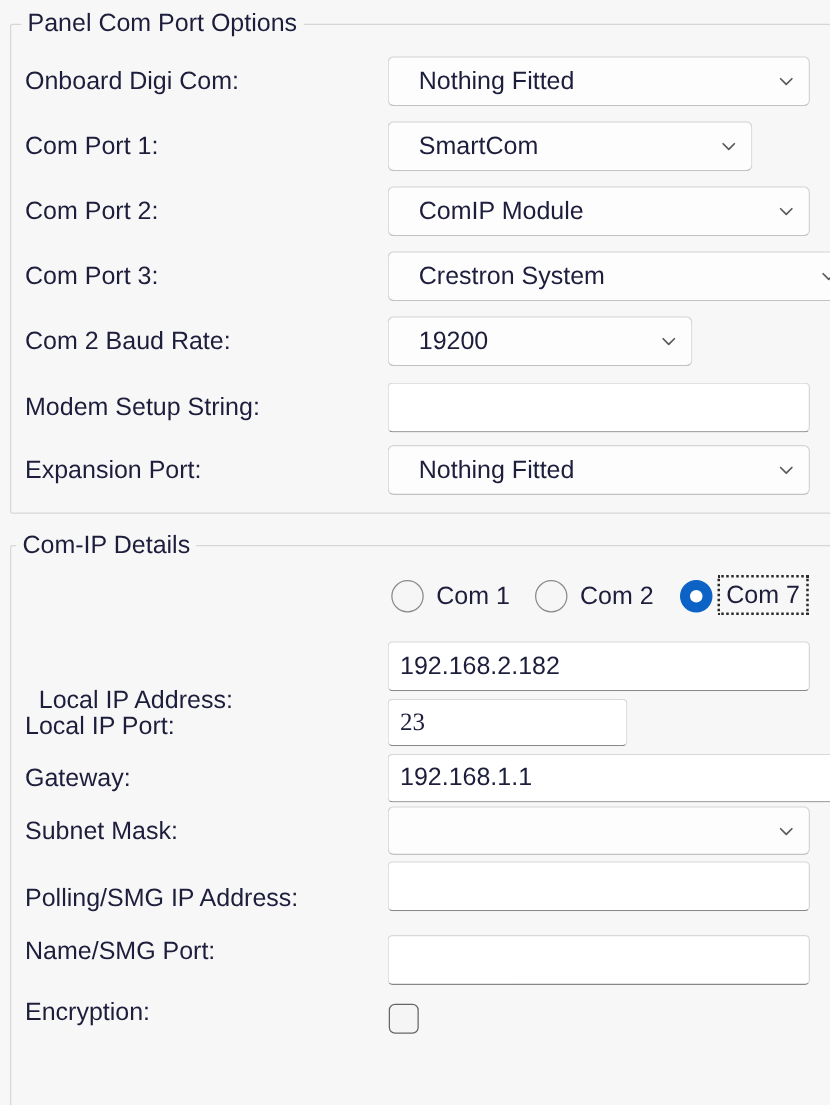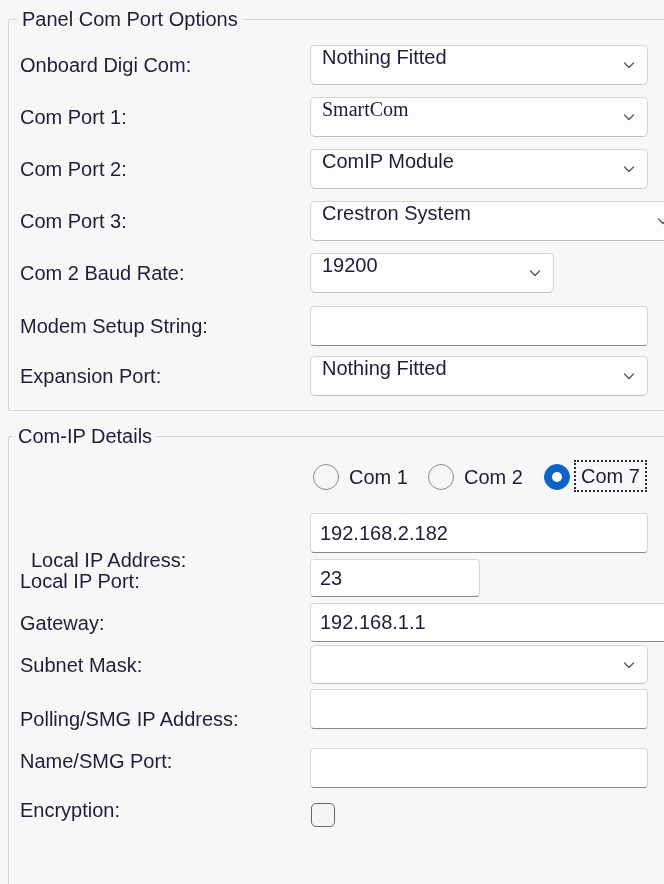--- a/index.html
+++ b/index.html
@@ -30,27 +30,27 @@
   .row-label {
     position:absolute;
     left:20px;
     font-size:20px;
     line-height:26px;
     white-space:nowrap;
   }
 
   .combo {
     position:absolute;
-    display:flex; 
+    display:flex; align-items:center;
     height:40px;
     background:#fdfdfd;
     border:1px solid #d5d5d5;
     border-bottom-color:#c2c2c2;
     border-radius:5px;
-    padding:0 34px 0 11px;
+    padding:0 34px 0 24px;
     cursor:default;
   }
   .combo-text { font-size:20px; white-space:nowrap; overflow:hidden; }
   .chev {
     position:absolute; right:10px; top:50%;
     transform:translateY(-50%);
     display:flex; align-items:center;
   }
 
   .tinput {
@@ -119,21 +119,21 @@
   <div class="combo" style="left:310px; top:45px; width:338px;">
     <span class="combo-text">Nothing Fitted</span>
     <span class="chev">
       <svg width="16" height="16" viewBox="0 0 16 16">
           <path d="M3.5 6l4.5 4.5L12.5 6" fill="none" stroke="#5b5b5b" stroke-width="1.4" stroke-linecap="round" stroke-linejoin="round"></path>
         </svg>
     </span>
   </div>
 
   <label class="row-label" style="top:104px;">Com Port 1:</label>
-  <div class="combo" style="left:310px; top:97px; width:338px;font-family:Liberation Serif, serif;">
+  <div class="combo" style="left:310px; top:97px; width:292px;">
     <span class="combo-text">SmartCom</span>
     <span class="chev">
       <svg width="16" height="16" viewBox="0 0 16 16">
           <path d="M3.5 6l4.5 4.5L12.5 6" fill="none" stroke="#5b5b5b" stroke-width="1.4" stroke-linecap="round" stroke-linejoin="round"></path>
         </svg>
     </span>
   </div>
 
   <label class="row-label" style="top:156px;">Com Port 2:</label>
   <div class="combo" style="left:310px; top:149px; width:338px;">
@@ -188,21 +188,21 @@
   <div class="radio" style="left:428px; top:464px;"></div>
   <span class="radio-label" style="left:464px; top:464px;">Com 2</span>
 
   <div class="radio selected" style="left:544px; top:464px;"></div>
   <span class="radio-label focus" style="left:576px; top:462px;">Com 7</span>
 
   <label class="row-label" style="top:547px;margin-left:11px;">Local IP Address:</label>
   <input type="text" class="tinput" style="left: 310px; top: 513px; width: 338px;" value="192.168.2.182">
 
   <label class="row-label" style="top:568px;">Local IP Port:</label>
-  <input type="text" class="tinput" style="left: 310px; top: 559px; width: 170px; height: 38px;" value="23">
+  <input type="text" class="tinput" style="left: 310px; top: 559px; width: 192px; height: 38px; font-family: Liberation Serif, serif;" value="23">
 
   <label class="row-label" style="top:610px;">Gateway:</label>
   <input type="text" class="tinput" style="left: 310px; top: 603px; width: 384px; height: 39px;" value="192.168.1.1">
 
   <label class="row-label" style="top:652px;">Subnet Mask:</label>
   <div class="combo" style="left:310px; top:645px; width:338px; height:39px;">
     <span class="chev">
       <svg width="16" height="16" viewBox="0 0 16 16">
           <path d="M3.5 6l4.5 4.5L12.5 6" fill="none" stroke="#5b5b5b" stroke-width="1.4" stroke-linecap="round" stroke-linejoin="round"></path>
         </svg>

